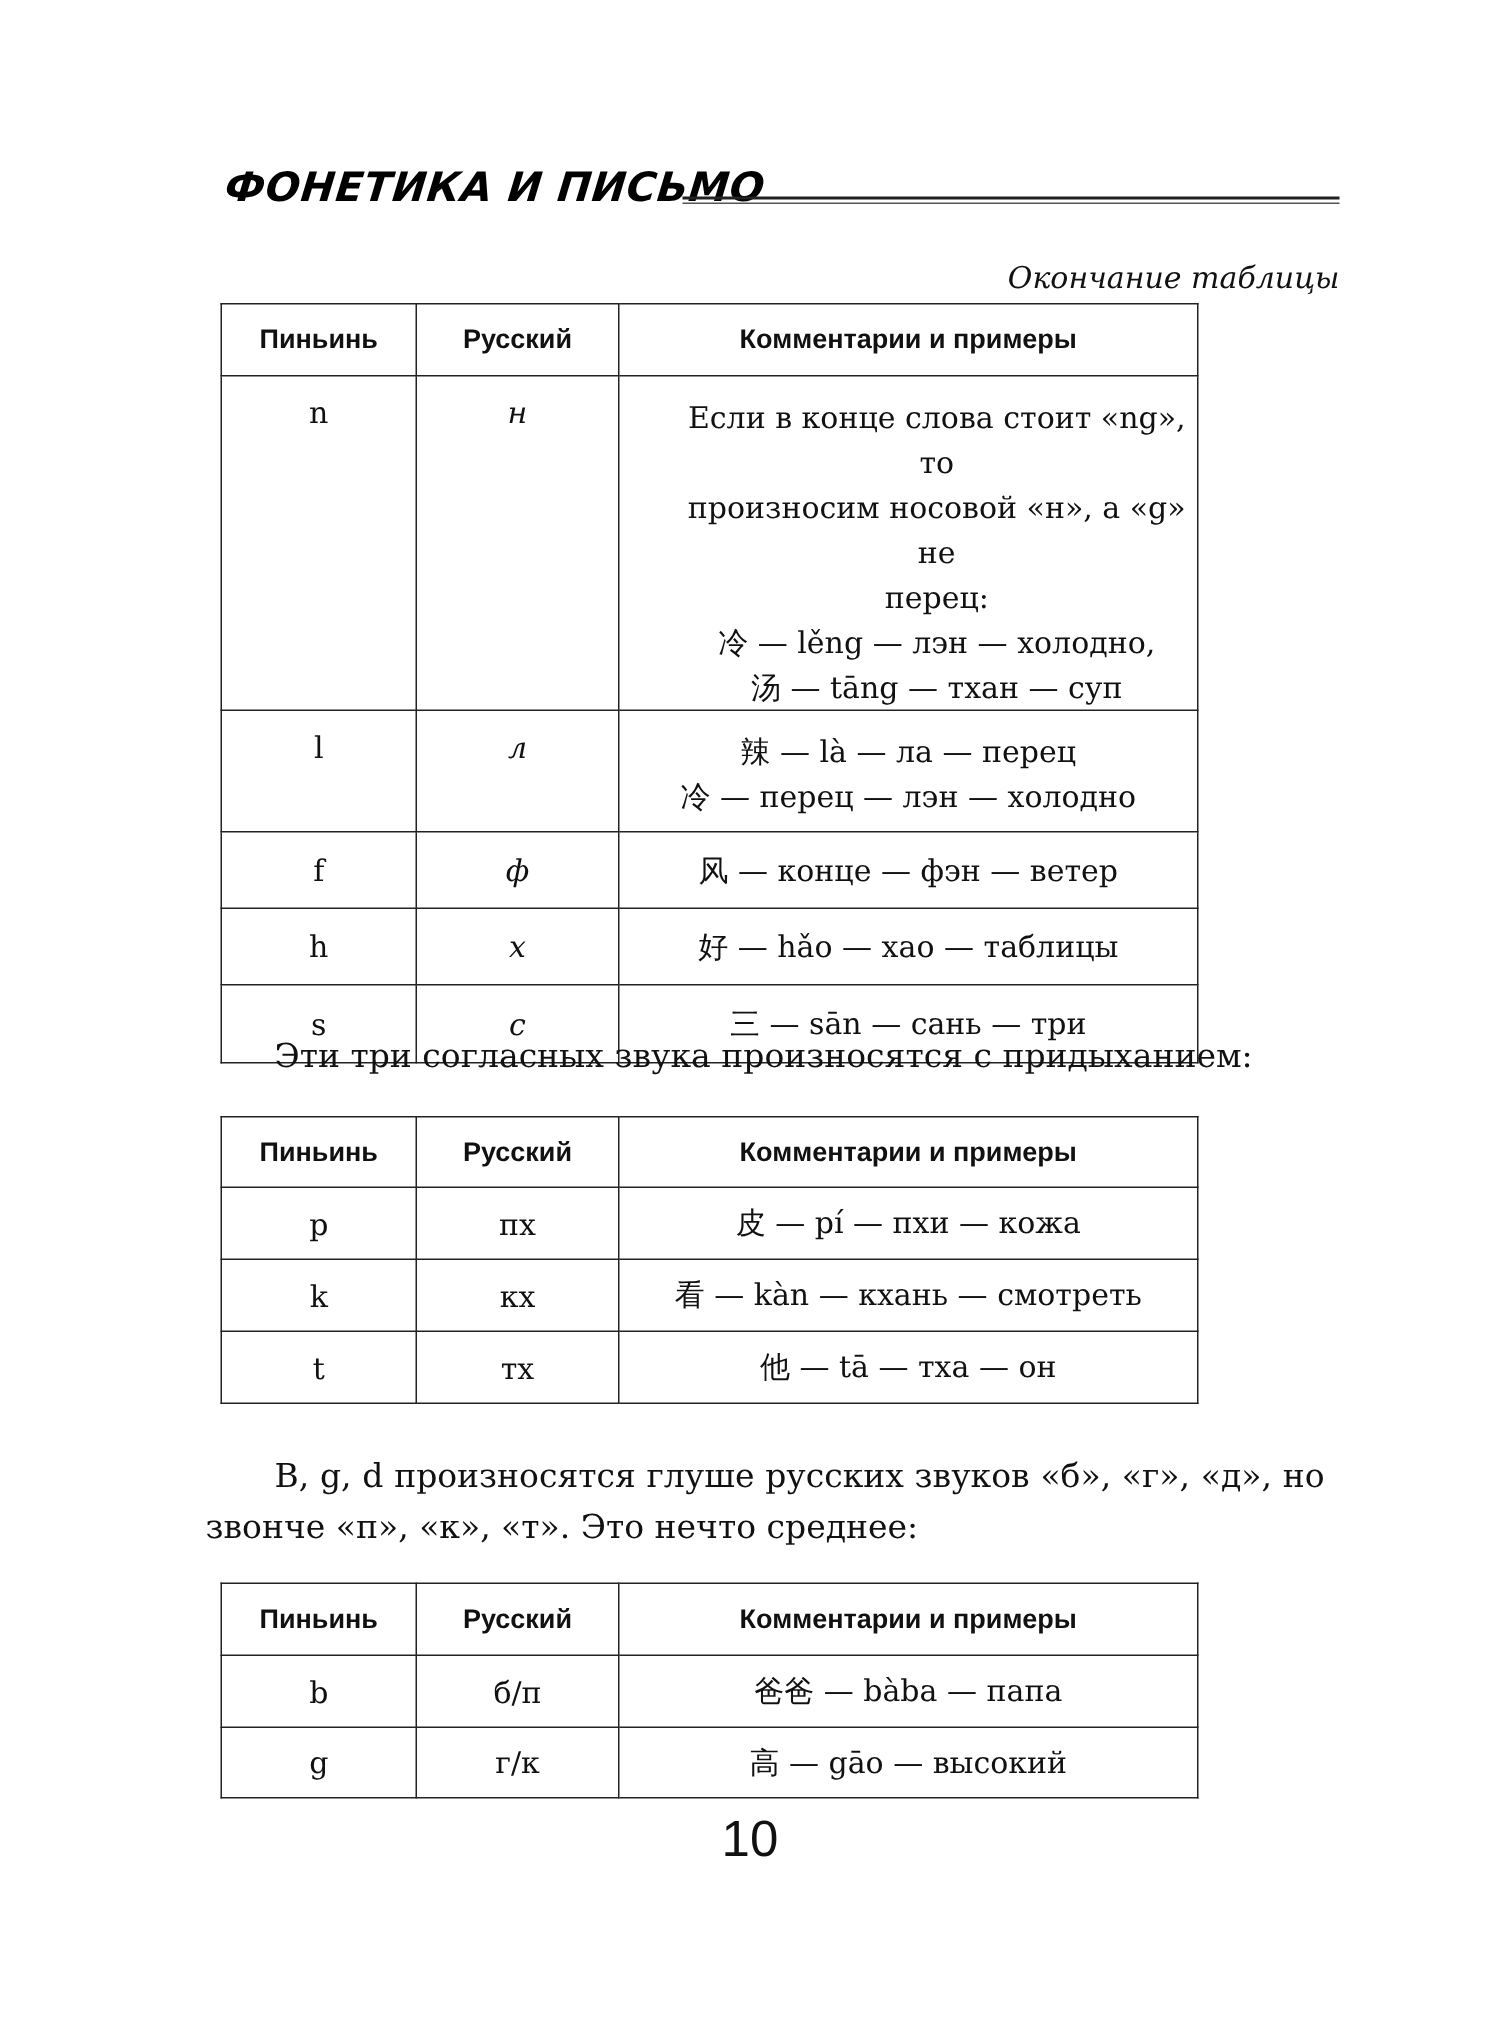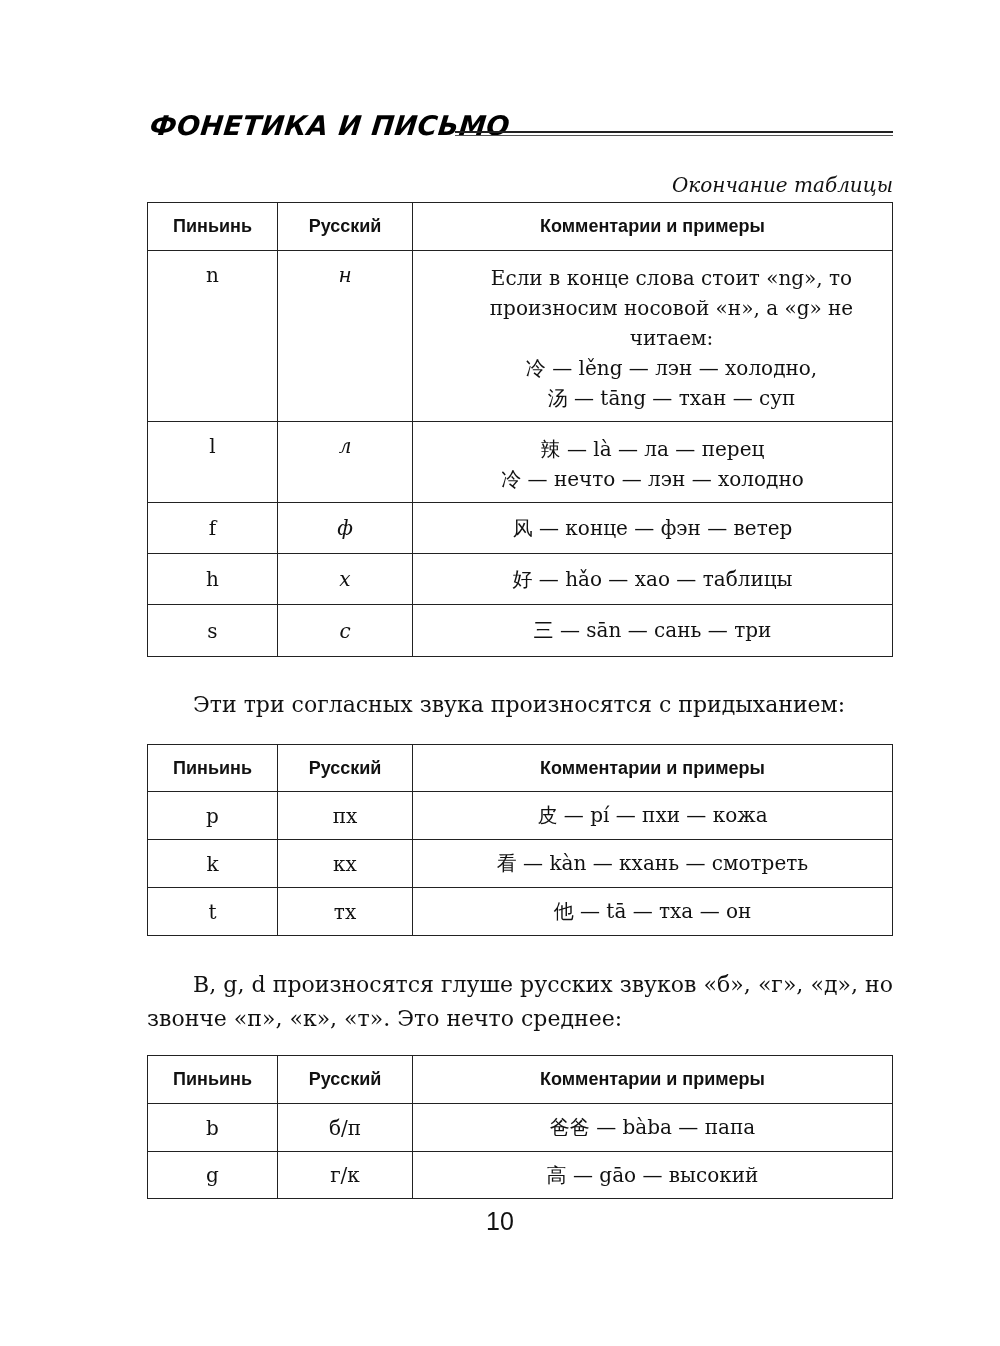--- a/index.html
+++ b/index.html
@@ -1,29 +1,29 @@
 <!DOCTYPE html>
 <html><head>
 <meta charset="utf-8">
 <style>
   html, body { margin: 0; padding: 0; background: #ffffff; }
   body { width: 1000px; height: 1346px; position: relative; overflow: hidden; color: #111; font-family: "DejaVu Serif", serif; }
   .page-title { position: absolute; left: 150px; top: 110px; font-family: "DejaVu Sans", sans-serif; font-weight: bold; font-style: italic; font-size: 27px; letter-spacing: 0.5px; transform: skewX(-6deg); color: #000; }
   .title-rule { position: absolute; left: 455px; top: 131px; width: 438px; height: 5px; border-top: 2px solid #222; border-bottom: 1px solid #555; box-sizing: border-box; }
   .continuation { position: absolute; right: 107px; top: 173px; font-family: "DejaVu Serif", serif; font-style: italic; font-size: 20px; }
-  table.ptab { position: absolute; left: 147px; width: 746px; border-collapse: collapse; table-layout: fixed; }
+  table.ptab { position: absolute; left: 147px; width: 652px; border-collapse: collapse; table-layout: fixed; }
   table.ptab td, table.ptab th { border: 1.6px solid #222; text-align: center; padding: 0; }
   table.ptab th { font-family: "Liberation Sans", sans-serif; font-weight: bold; font-size: 18px; }
   table.ptab td { font-family: "DejaVu Serif", serif; font-size: 20px; vertical-align: middle; }
   col.c1 { width: 130px; } col.c2 { width: 135px; } col.c3 { width: auto; }
   td.top { vertical-align: top !important; padding-top: 12px !important; }
   td.it { font-style: italic; }
   .cm-line { display: block; line-height: 30px; }
-  .para { position: absolute; left: 147px; width: 746px; font-family: "DejaVu Serif", serif; font-size: 22px; line-height: 34px; text-align: justify; }
-  .page-num { position: absolute; left: 0; width: 1000px; top: 1207px; text-align: center; font-family: "Liberation Sans", sans-serif; font-size: 25px; }
+  .para { position: absolute; left: 137px; width: 746px; font-family: "DejaVu Serif", serif; font-size: 22px; line-height: 34px; text-align: justify; }
+  .page-num { position: absolute; left: 0; width: 1000px; top: 1207px; text-align: center; font-family: "Liberation Sans", sans-serif; font-size: 34px; }
 </style>
 </head>
 <body>
 
 <div class="page-title">ФОНЕТИКА И ПИСЬМО</div>
 <div class="title-rule"></div>
 <div class="continuation">Окончание таблицы</div>
 
 <table class="ptab" style="top:202px;">
   <colgroup>
@@ -36,31 +36,31 @@
     <th>Пиньинь</th>
     <th>Русский</th>
     <th>Комментарии и примеры</th>
   </tr>
   <tr style="height:171px;">
     <td class="top">n</td>
     <td class="top it">н</td>
     <td class="top" style="padding-top:11px;padding-left:38px;">
       <span class="cm-line">Если в конце слова стоит «ng», то</span>
       <span class="cm-line">произносим носовой «н», а «g» не</span>
-      <span class="cm-line">читаем:</span>
+      <span class="cm-line">перец:</span>
       <span class="cm-line">冷 — lěng — лэн — холодно,</span>
       <span class="cm-line">汤 — tāng — тхан — суп</span>
     </td>
   </tr>
   <tr style="height:81px;">
     <td class="top">l</td>
     <td class="top it">л</td>
     <td class="top" style="padding-top:10px;">
       <span class="cm-line">辣 — là — ла — перец</span>
-      <span class="cm-line">冷 — нечто — лэн — холодно</span>
+      <span class="cm-line">冷 — перец — лэн — холодно</span>
     </td>
   </tr>
   <tr style="height:51px;">
     <td>f</td>
     <td class="it">ф</td>
     <td>风 — конце — фэн — ветер</td>
   </tr>
   <tr style="height:51px;">
     <td>h</td>
     <td class="it">х</td>

